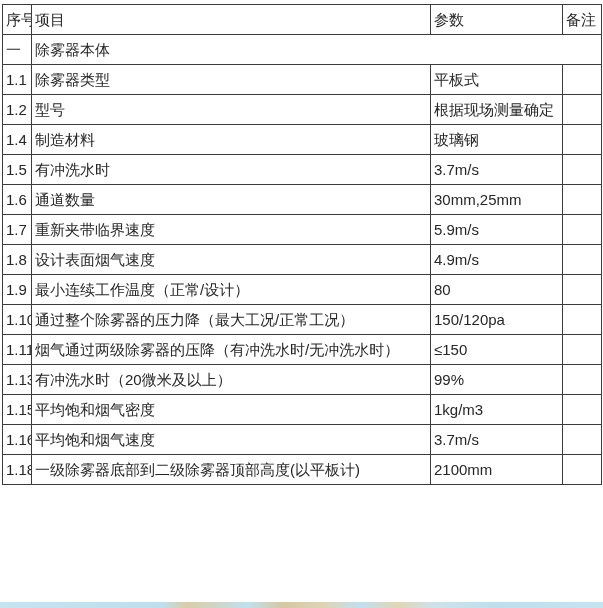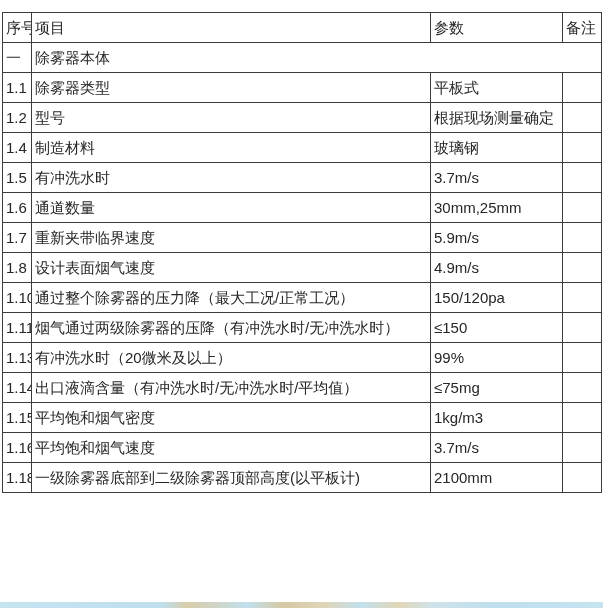--- a/index.html
+++ b/index.html
@@ -3,21 +3,21 @@
 <meta charset="utf-8">
 <style>
   html,body{margin:0;padding:0;}
   body{
     width:603px;height:608px;background:#ffffff;
     font-family:"Liberation Sans","DejaVu Sans",sans-serif;
     -webkit-font-smoothing:none;
   }
   .sheet{position:relative;width:603px;height:608px;overflow:hidden;background:#ffffff;}
   table.spec{
-    position:absolute;left:2px;top:12px;width:599px;
+    position:absolute;left:2px;top:4px;width:599px;
     border-collapse:collapse;table-layout:fixed;
     border:1px solid #2f2f2f;
     padding-left:16px;
   }
   table.spec td,table.spec th{
     border:1px solid #3b3b3b;
     height:29px;
     padding:0 2px 0 3px;
     font-size:15px;
     font-weight:normal;
@@ -101,41 +101,41 @@
           <td>5.9m/s</td>
           <td></td>
         </tr>
         <tr>
           <td class="c-no">1.8</td>
           <td>设计表面烟气速度</td>
           <td>4.9m/s</td>
           <td></td>
         </tr>
         <tr>
+          <td class="c-no">1.9</td>
+          <td>最小连续工作温度（正常/设计）</td>
+          <td>80</td>
+          <td></td>
+        </tr>
+        <tr>
           <td class="c-no">1.10</td>
           <td>通过整个除雾器的压力降（最大工况/正常工况）</td>
           <td>150/120pa</td>
           <td></td>
         </tr>
         <tr>
           <td class="c-no">1.11</td>
           <td>烟气通过两级除雾器的压降（有冲洗水时/无冲洗水时）</td>
           <td>≤150</td>
           <td></td>
         </tr>
         <tr>
           <td class="c-no">1.13</td>
           <td>有冲洗水时（20微米及以上）</td>
           <td>99%</td>
-          <td></td>
-        </tr>
-        <tr>
-          <td class="c-no">1.14</td>
-          <td>出口液滴含量（有冲洗水时/无冲洗水时/平均值）</td>
-          <td>≤75mg</td>
           <td></td>
         </tr>
         <tr>
           <td class="c-no">1.15</td>
           <td>平均饱和烟气密度</td>
           <td>1kg/m3</td>
           <td></td>
         </tr>
         <tr>
           <td class="c-no">1.16</td>

